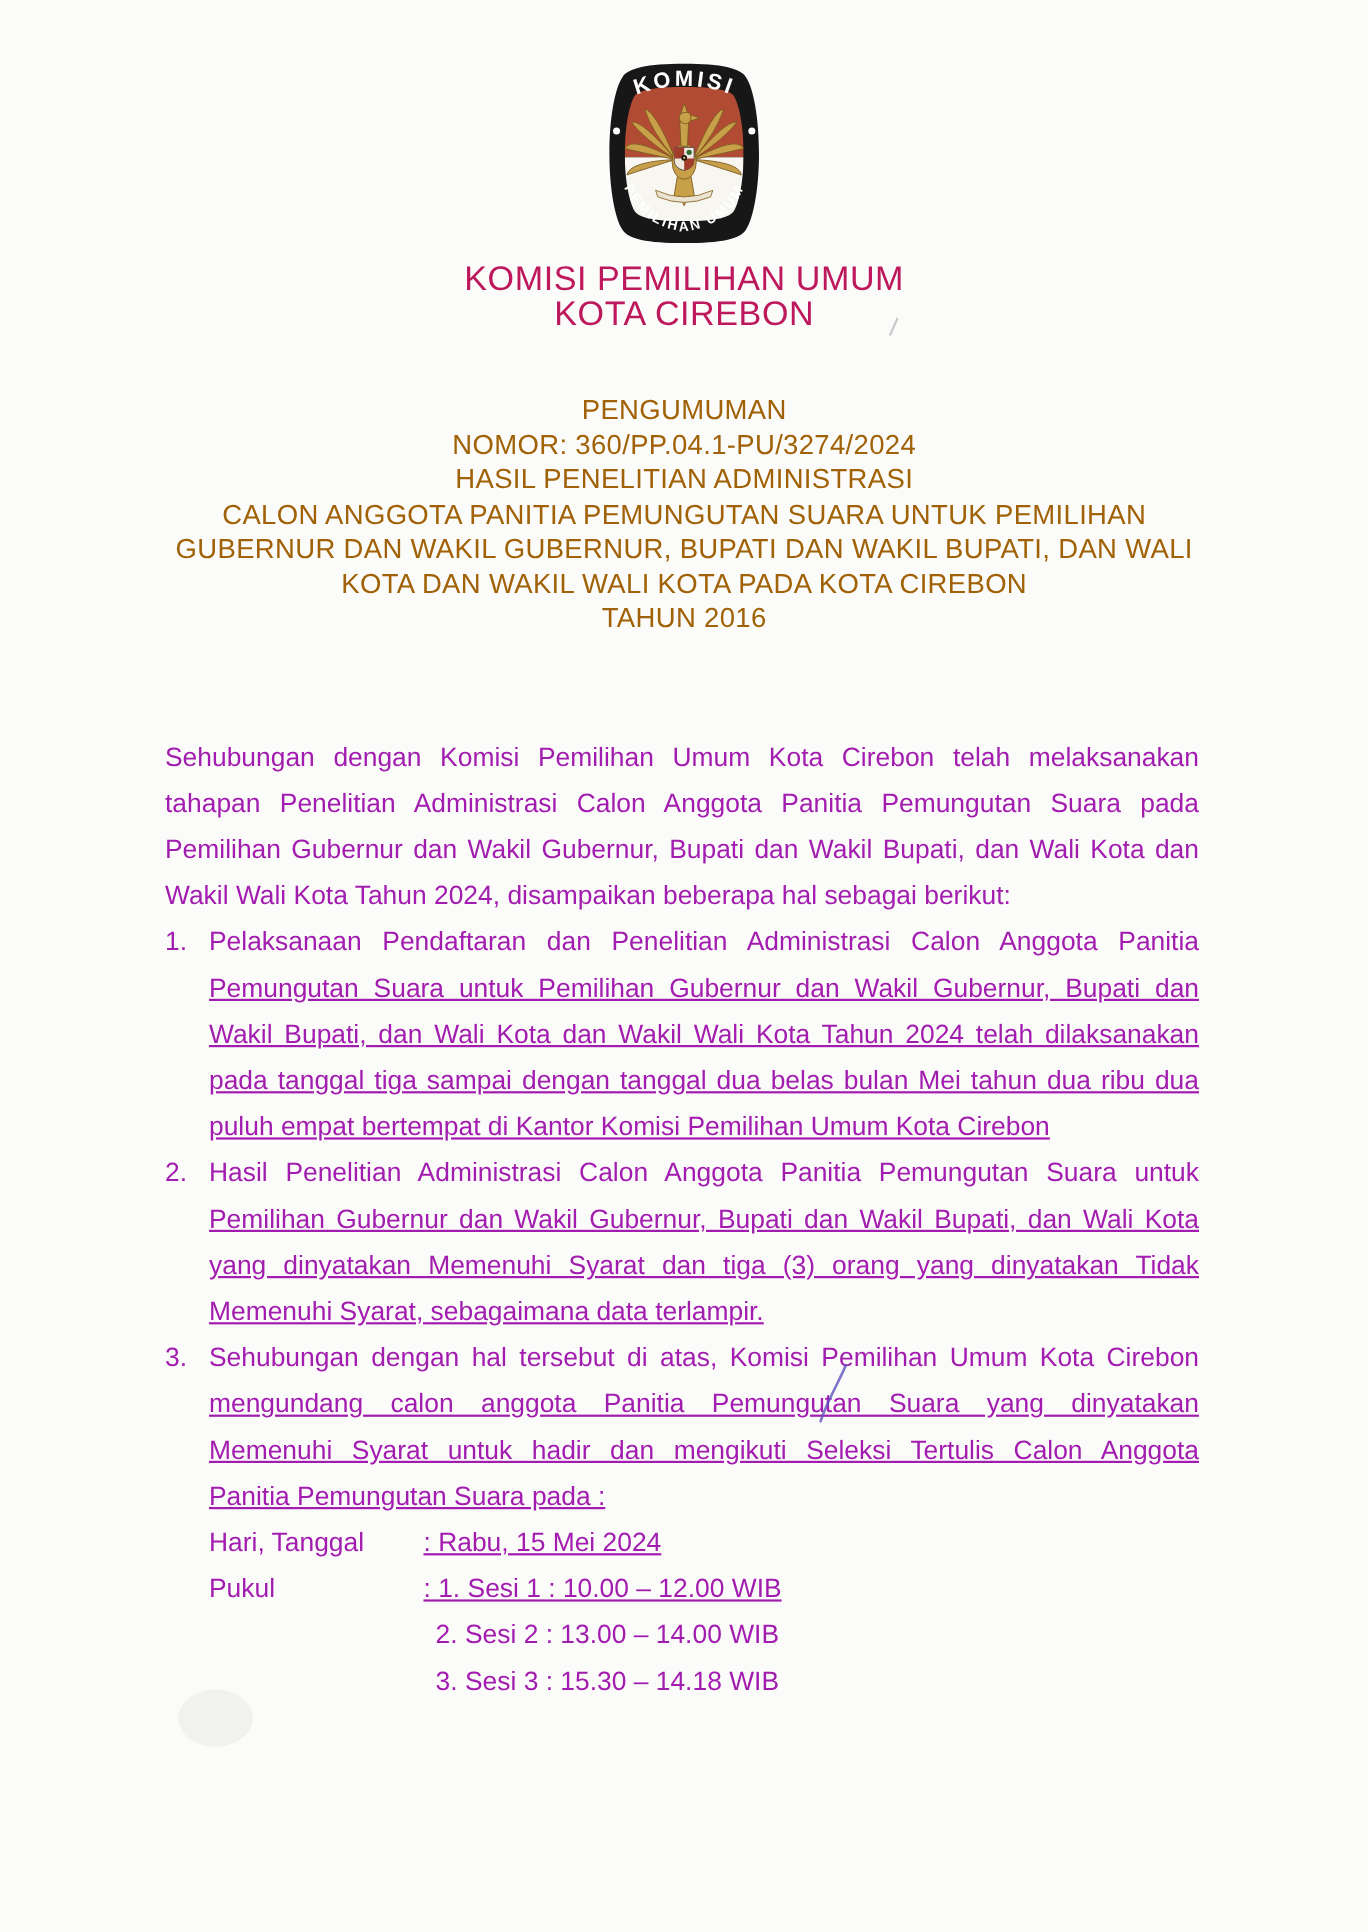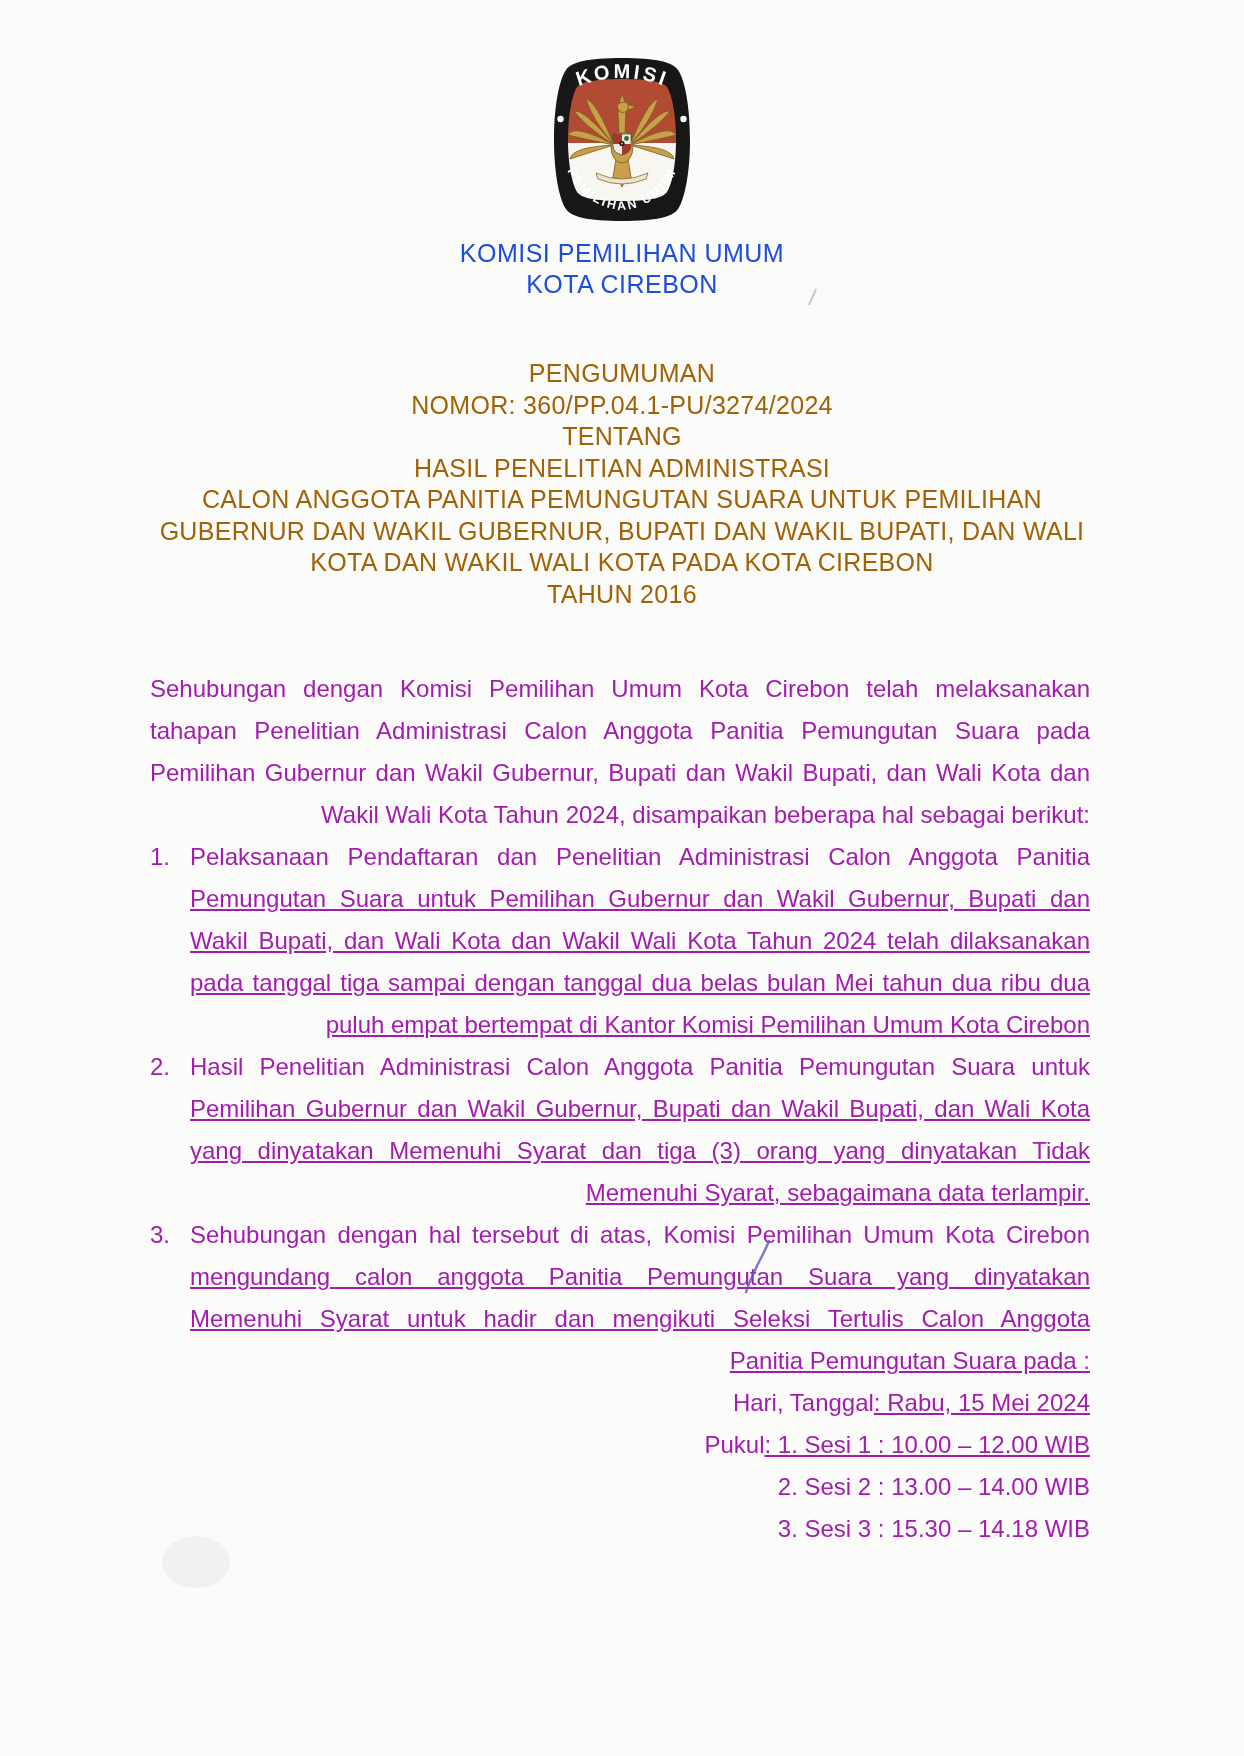--- a/index.html
+++ b/index.html
@@ -13,34 +13,34 @@
     color:#3c3c3e;
     overflow:hidden;
   }
   
   .logo { position:absolute; left:552px; top:57px; }
   .logo-text-top   { font-family:"Liberation Sans",sans-serif; font-weight:bold; font-size:20px; fill:#ffffff; letter-spacing:3px; }
   .logo-text-bottom{ font-family:"Liberation Sans",sans-serif; font-weight:bold; font-size:12.5px; fill:#ffffff; letter-spacing:2.2px; }
   
   .org {
     position:absolute; top:238px; left:0; width:100%;
-    text-align:center; font-size:25px; line-height:31px;
-    letter-spacing:.5px; color:#1d4ed8;
+    text-align:center; font-size:31px; line-height:31px;
+    letter-spacing:.5px; color:#be185d;
   }
   .titles {
     position:absolute; top:358px; left:0; width:100%;
     text-align:center; font-size:25px; line-height:31.5px;
     letter-spacing:.3px; color:#a16207;
   }
   
   .content {
     position:absolute; top:668px; left:150px; width:940px;
     font-size:24px; color:#a21caf;
   }
-  .content .line { line-height:42px; white-space:normal;text-align:right; }
+  .content .line { line-height:42px; white-space:normal; }
   .content .line.just { text-align:justify; text-align-last:justify; }
   .content .line.ind1 { padding-left:40px;text-decoration:underline; }
   .content .line.ind2 { padding-left:246px; }
   .content .num { display:inline-block; width:40px; }
   
   .overlay { position:absolute; left:0; top:0; pointer-events:none; }
 </style>
 </head>
 <body>
 
@@ -103,21 +103,20 @@
   </svg>
 
   <div class="org">
     <div>KOMISI PEMILIHAN UMUM</div>
     <div>KOTA CIREBON</div>
   </div>
 
   <div class="titles">
       <div class="line">PENGUMUMAN</div>
       <div class="line">NOMOR: 360/PP.04.1-PU/3274/2024</div>
-      <div class="line">TENTANG</div>
       <div class="line">HASIL PENELITIAN ADMINISTRASI</div>
       <div class="line">CALON ANGGOTA PANITIA PEMUNGUTAN SUARA UNTUK PEMILIHAN</div>
       <div class="line">GUBERNUR DAN WAKIL GUBERNUR, BUPATI DAN WAKIL BUPATI, DAN WALI</div>
       <div class="line">KOTA DAN WAKIL WALI KOTA PADA KOTA CIREBON</div>
       <div class="line">TAHUN 2016</div>
     </div>
 
   <div class="content">
     <div>
         <div class="line just">Sehubungan dengan Komisi Pemilihan Umum Kota Cirebon telah melaksanakan</div>

